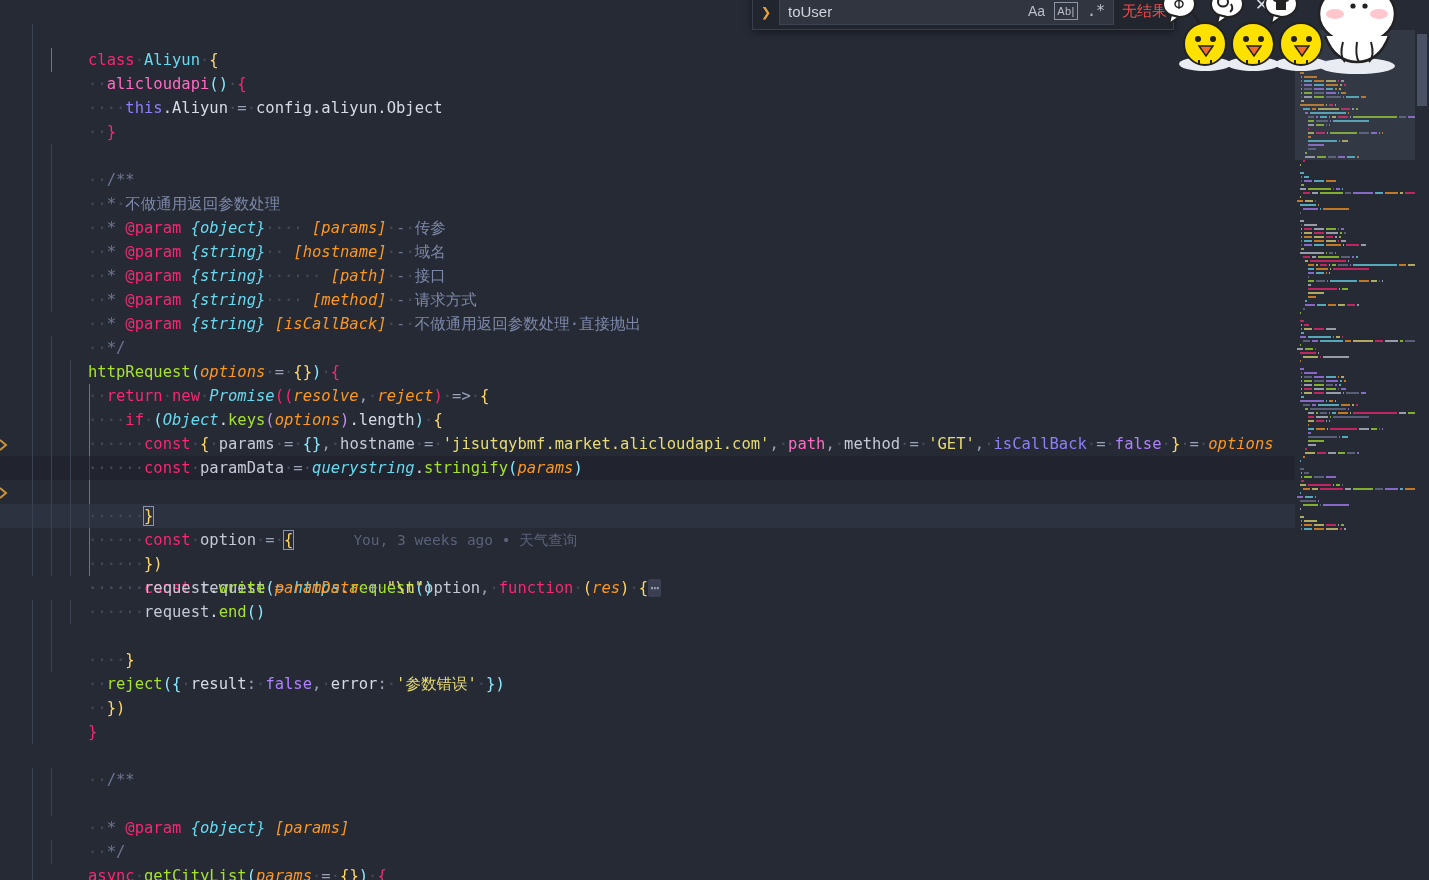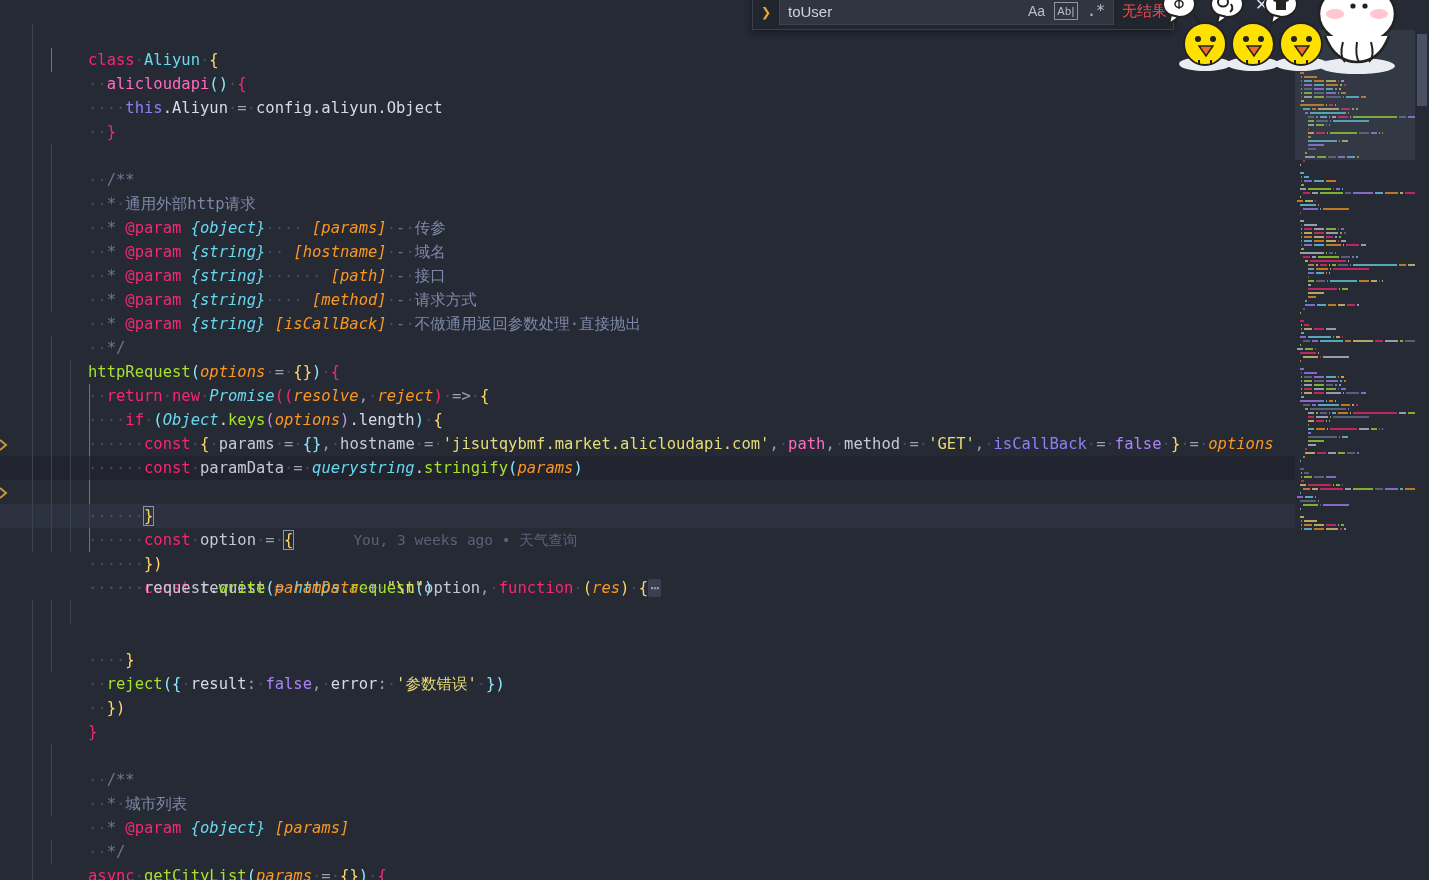--- a/index.html
+++ b/index.html
@@ -125,21 +125,21 @@
       <span class="txt" style="padding-left:32px;"></span>
     </div>
 
     
     <div class="line" style="top:120px;position:absolute;left:0;right:0;">
       <span class="guides"><span class="g" style="left:32px"></span></span>
       <span class="txt" style="padding-left:32px;"><span class="ws">··</span><span class="cmt">/**</span></span>
     </div>
     <div class="line" style="top:144px;position:absolute;left:0;right:0;">
       <span class="guides"><span class="g" style="left:32px"></span><span class="g" style="left:51px"></span></span>
-      <span class="txt" style="padding-left:32px;"><span class="ws">··</span><span class="cmt">*</span><span class="ws">·</span><span class="cmtc">通用外部http请求</span></span>
+      <span class="txt" style="padding-left:32px;"><span class="ws">··</span><span class="cmt">*</span><span class="ws">·</span><span class="cmtc">不做通用返回参数处理</span></span>
     </div>
     <div class="line" style="top:168px;position:absolute;left:0;right:0;">
       <span class="guides"><span class="g" style="left:32px"></span><span class="g" style="left:51px"></span></span>
       <span class="txt" style="padding-left:32px;"><span class="ws">··</span><span class="cmt">*</span> <span class="tag">@param</span> <span class="typ">{object}</span><span class="ws">····</span> <span class="pname">[params]</span><span class="ws">·</span><span class="cmt">-</span><span class="ws">·</span><span class="cmtc">传参</span></span>
     </div>
     <div class="line" style="top:192px;position:absolute;left:0;right:0;">
       <span class="guides"><span class="g" style="left:32px"></span><span class="g" style="left:51px"></span></span>
       <span class="txt" style="padding-left:32px;"><span class="ws">··</span><span class="cmt">*</span> <span class="tag">@param</span> <span class="typ">{string}</span><span class="ws">··</span> <span class="pname">[hostname]</span><span class="ws">·</span><span class="cmt">-</span><span class="ws">·</span><span class="cmtc">域名</span></span>
     </div>
     <div class="line" style="top:216px;position:absolute;left:0;right:0;">
@@ -207,20 +207,24 @@
     </div>
 
     <div class="line" style="top:504px;position:absolute;left:0;right:0;">
       <span class="guides"><span class="g" style="left:32px"></span><span class="g" style="left:51px"></span><span class="g" style="left:70px"></span><span class="g" style="left:89px"></span></span>
       <span class="txt" style="padding-left:32px;"><span class="ws">······</span><span class="b1">})</span></span>
     </div>
     <div class="line" style="top:528px;position:absolute;left:0;right:0;">
       <span class="guides"><span class="g" style="left:32px"></span><span class="g" style="left:51px"></span><span class="g" style="left:70px"></span><span class="g act" style="left:89px"></span></span>
       <span class="txt" style="padding-left:32px;"><span class="ws">······</span><span class="var">request</span><span class="prop">.</span><span class="fn">write</span><span class="b3">(</span><span class="par">paramData</span><span class="ws">·</span><span class="op">+</span><span class="ws">·</span><span class="str">"\n"</span><span class="b3">)</span></span>
     </div>
+    <div class="line" style="top:552px;position:absolute;left:0;right:0;">
+      <span class="guides"><span class="g" style="left:32px"></span><span class="g" style="left:51px"></span><span class="g" style="left:70px"></span><span class="g act" style="left:89px"></span></span>
+      <span class="txt" style="padding-left:32px;"><span class="ws">······</span><span class="var">request</span><span class="prop">.</span><span class="fn">end</span><span class="b3">()</span></span>
+    </div>
     <div class="line" style="top:600px;position:absolute;left:0;right:0;">
       <span class="guides"><span class="g" style="left:32px"></span><span class="g" style="left:51px"></span><span class="g" style="left:70px"></span></span>
       <span class="txt" style="padding-left:32px;"><span class="ws">····</span><span class="b1">}</span></span>
     </div>
     <div class="line" style="top:624px;position:absolute;left:0;right:0;">
       <span class="guides"><span class="g" style="left:32px"></span><span class="g" style="left:51px"></span></span>
       <span class="txt" style="padding-left:32px;"><span class="ws">··</span><span class="fn">reject</span><span class="b3">({</span><span class="ws">·</span><span class="prop">result</span><span class="op">:</span><span class="ws">·</span><span class="bool">false</span><span class="op">,</span><span class="ws">·</span><span class="prop">error</span><span class="op">:</span><span class="ws">·</span><span class="str">'参数错误'</span><span class="ws">·</span><span class="b3">})</span></span>
     </div>
     <div class="line" style="top:648px;position:absolute;left:0;right:0;">
       <span class="guides"><span class="g" style="left:32px"></span><span class="g" style="left:51px"></span></span>
@@ -232,24 +236,20 @@
     </div>
     <div class="line" style="top:696px;position:absolute;left:0;right:0;">
       <span class="guides"><span class="g" style="left:32px"></span></span>
       <span class="txt" style="padding-left:32px;"></span>
     </div>
 
     
     <div class="line" style="top:720px;position:absolute;left:0;right:0;">
       <span class="guides"><span class="g" style="left:32px"></span></span>
       <span class="txt" style="padding-left:32px;"><span class="ws">··</span><span class="cmt">/**</span></span>
-    </div>
-    <div class="line" style="top:744px;position:absolute;left:0;right:0;">
-      <span class="guides"><span class="g" style="left:32px"></span><span class="g" style="left:51px"></span></span>
-      <span class="txt" style="padding-left:32px;"><span class="ws">··</span><span class="cmt">*</span><span class="ws">·</span><span class="cmtc">城市列表</span></span>
     </div>
     <div class="line" style="top:768px;position:absolute;left:0;right:0;">
       <span class="guides"><span class="g" style="left:32px"></span><span class="g" style="left:51px"></span></span>
       <span class="txt" style="padding-left:32px;"><span class="ws">··</span><span class="cmt">*</span> <span class="tag">@param</span> <span class="typ">{object}</span> <span class="pname">[params]</span></span>
     </div>
     <div class="line" style="top:792px;position:absolute;left:0;right:0;">
       <span class="guides"><span class="g" style="left:32px"></span><span class="g" style="left:51px"></span></span>
       <span class="txt" style="padding-left:32px;"><span class="ws">··</span><span class="cmt">*/</span></span>
     </div>
 

